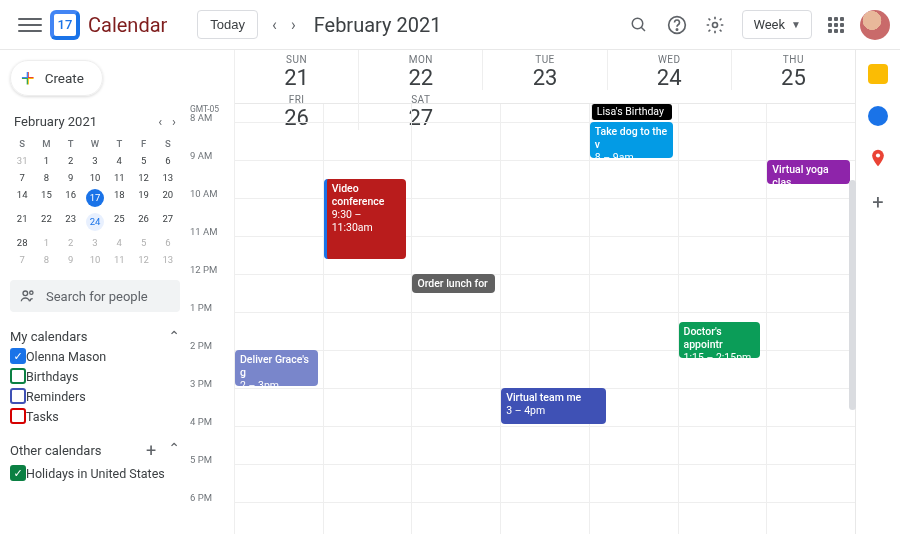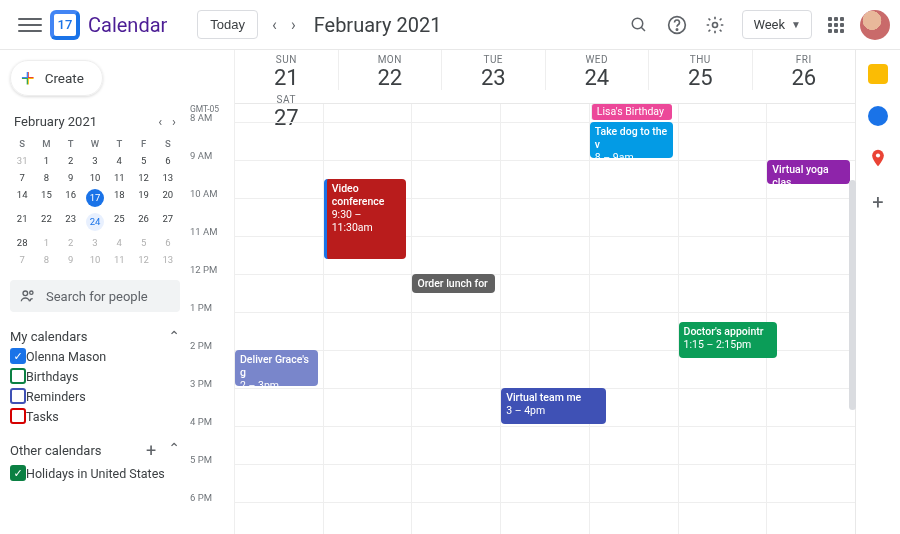--- a/index.html
+++ b/index.html
@@ -4,21 +4,21 @@
 <style>
   * { box-sizing: border-box; margin: 0; padding: 0; }
   body { font-family: 'Google Sans', Roboto, Arial, sans-serif; font-size: 13px; color: #3c4043; width: 900px; height: 534px; overflow: hidden; background: #fff; }
   
   .header { height: 50px; display: flex; align-items: center; padding: 0 10px; border-bottom: 1px solid #e8e8e8; }
   .hamburger { width: 24px; height: 24px; display:flex; flex-direction:column; justify-content:center; gap:4px; margin: 0 8px; cursor:pointer;}
   .hamburger span { display:block; height:2px; background:#5f6368; border-radius:1px;}
   .logo { width:30px; height:30px; background: linear-gradient(135deg,#4285f4 0 50%,#1a73e8 50% 100%); border-radius:6px; display:flex; align-items:center; justify-content:center; color:#fff; font-weight:600; font-size:13px; margin-right:8px; position:relative;}
   .logo::before{content:"";position:absolute;inset:4px;background:#fff;border-radius:2px;}
   .logo span{position:relative;color:#1a73e8;font-weight:500;}
-  .app-name { font-size:20px; color:#4c1d95; margin-right:30px;}
+  .app-name { font-size:20px; color:#7f1d1d; margin-right:30px;}
   .today-btn { border:1px solid #dadce0; border-radius:4px; padding:6px 12px; font-size:13px; color:#3c4043; background:#fff; margin-right:14px; cursor:pointer;}
   .nav-arrows { display:flex; gap:14px; margin-right:18px;}
   .nav-arrows span { color:#5f6368; font-size:16px; cursor:pointer;}
   .month-title { font-size:20px; color:#3c4043;}
   .header-right { margin-left:auto; display:flex; align-items:center; gap:16px;}
   .icon-btn { width:22px; height:22px; display:flex; align-items:center; justify-content:center; cursor:pointer; color:#5f6368; font-size:18px;}
   .view-sel { border:1px solid #dadce0; border-radius:4px; padding:6px 10px; display:flex; align-items:center; gap:6px; font-size:13px; cursor:pointer;}
   .grid-icon { display:grid; grid-template-columns:repeat(3,4px); grid-template-rows:repeat(3,4px); gap:2px;}
   .grid-icon span{background:#5f6368;border-radius:1px;}
   .avatar { width:30px; height:30px; border-radius:50%; background: radial-gradient(circle at 40% 35%, #e8b89a 0 35%, #c96a6a 36% 100%); }
@@ -39,21 +39,21 @@
   .sect-head { display:flex; align-items:center; justify-content:space-between; margin-top:16px; font-size:13px; color:#3c4043; cursor:pointer;}
   .chev { color:#5f6368; font-size:14px;}
   .cal-item { display:flex; align-items:center; margin-top:4px; font-size:12.5px;}
   .cb { width:16px; height:16px; border-radius:3px; border:2px solid; display:flex; align-items:center; justify-content:center; font-size:11px; color:#fff;}
   .cb.checked::after{content:"✓";}
   
   .week { flex:1; display:flex; border-right:1px solid #e8e8e8;}
   .timecol { width:44px; padding-top:54px; font-size:9.5px; color:#70757a; text-align:left;}
   .timecol div { height:38px; padding-right:6px; position:relative; top:-5px;}
   .grid { flex:1; position:relative;}
-  .dayhead { display:grid; grid-template-columns:repeat(6,1fr); height:54px; border-bottom:1px solid #e8e8e8;}
+  .dayhead { display:grid; grid-template-columns:repeat(5,1fr); height:54px; border-bottom:1px solid #e8e8e8;}
   .dayhead .dh { text-align:center; padding-top:4px;}
   .dayhead .dow { font-size:10px; color:#70757a; letter-spacing:.5px;}
   .dayhead .dn { font-size:22px; color:#3c4043; font-weight:400;}
   .allday { display:grid; grid-template-columns:repeat(7,1fr); height:18px; }
   .rows { position:relative;}
   .row { display:grid; grid-template-columns:repeat(7,1fr); height:38px;}
   .row > div { border-top:1px solid #eee; border-left:1px solid #eee;}
   .dayhead .dh, .allday > div { border-left:1px solid #eee;}
   .event { position:absolute; border-radius:4px; color:#fff; font-size:10.5px; padding:3px 5px; overflow:hidden; line-height:1.25; cursor:pointer;}
   .event .t { font-weight:500; display:block;}
@@ -282,21 +282,21 @@
           </div>
         </div>
       <div class="allday" id="allday" style="position: relative;">
           <div></div>
           <div></div>
           <div></div>
           <div></div>
           <div></div>
           <div></div>
           <div></div>
-          <div class="event chip" style="background: #ec4899; left: 356.857px; top: 0px; width: 80.7143px;">Lisa's Birthday</div>
+          <div class="event chip" style="background: #000000; left: 356.857px; top: 0px; width: 80.7143px;">Lisa's Birthday</div>
         </div>
       <div class="rows" id="rows">
           <div class="row">
             <div></div>
             <div></div>
             <div></div>
             <div></div>
             <div></div>
             <div></div>
             <div></div>
@@ -388,21 +388,21 @@
             <div></div>
             <div></div>
             <div></div>
             <div></div>
             <div></div>
           </div>
           <div class="event" style="background: rgb(3, 155, 229); left: 355.857px; top: 0px; width: 82.7143px; height: 36px;"><span class="t">Take dog to the v</span><span>8 – 9am</span></div>
           <div class="event" style="background: rgb(142, 36, 170); left: 533.286px; top: 38px; width: 82.7143px; height: 24px;"><span class="t">Virtual yoga clas</span><span>9 – 10am</span></div>
           <div class="event" style="background: #b91c1c; border-left: 3px solid rgb(26, 115, 232); left: 89.7143px; top: 57px; width: 82.7143px; height: 80px;"><span class="t">Video conference</span><span>9:30 – 11:30am</span></div>
           <div class="event" style="background: rgb(97, 97, 97); left: 178.429px; top: 152px; width: 82.7143px; height: 19px;"><span class="t">Order lunch for o</span><span>12 – 1pm</span></div>
-          <div class="event" style="background: rgb(11, 157, 88); left: 444.571px; top: 199.5px; width: 98px; height: 36px;"><span class="t">Doctor's appointr</span><span>1:15 – 2:15pm</span></div>
+          <div class="event" style="background: rgb(11, 157, 88); left: 444.571px; top: 199.5px; width: 81px; height: 36px;"><span class="t">Doctor's appointr</span><span>1:15 – 2:15pm</span></div>
           <div class="event" style="background: rgb(121, 134, 203); left: 1px; top: 228px; width: 82.7143px; height: 36px;"><span class="t">Deliver Grace's g</span><span>2 – 3pm</span></div>
           <div class="event" style="background: rgb(63, 81, 181); left: 267.143px; top: 266px; width: 105px; height: 36px;"><span class="t">Virtual team me</span><span>3 – 4pm</span></div>
         </div>
       <div class="scrollbar"></div>
     </div>
   </div>
 
   <div class="rail">
     <div class="ric" style="background:#fbbc04"></div>
     <div class="ric" style="background:#1a73e8;border-radius:50%"></div>

